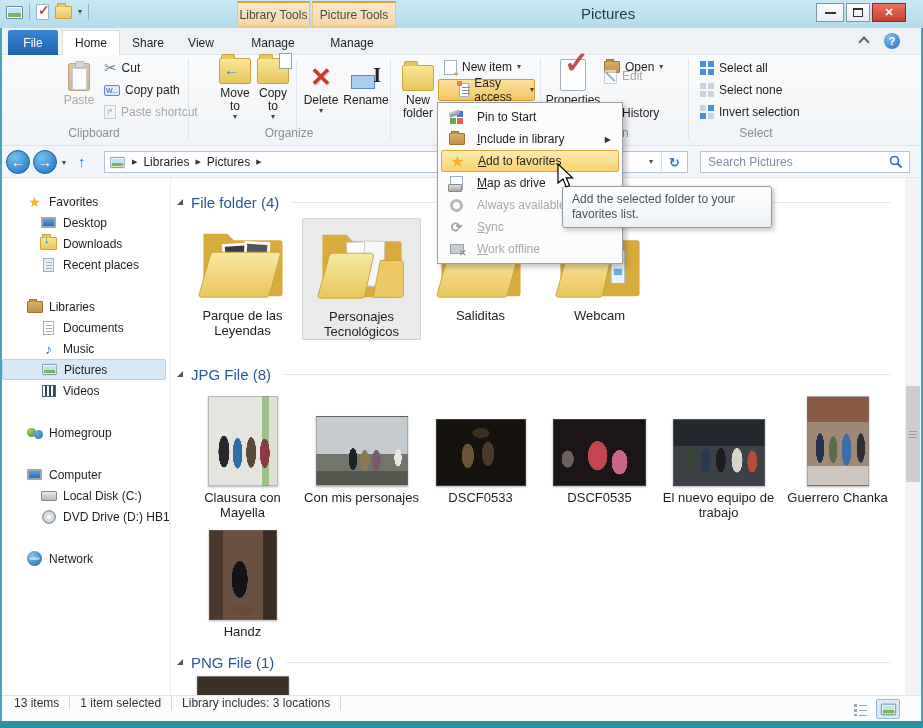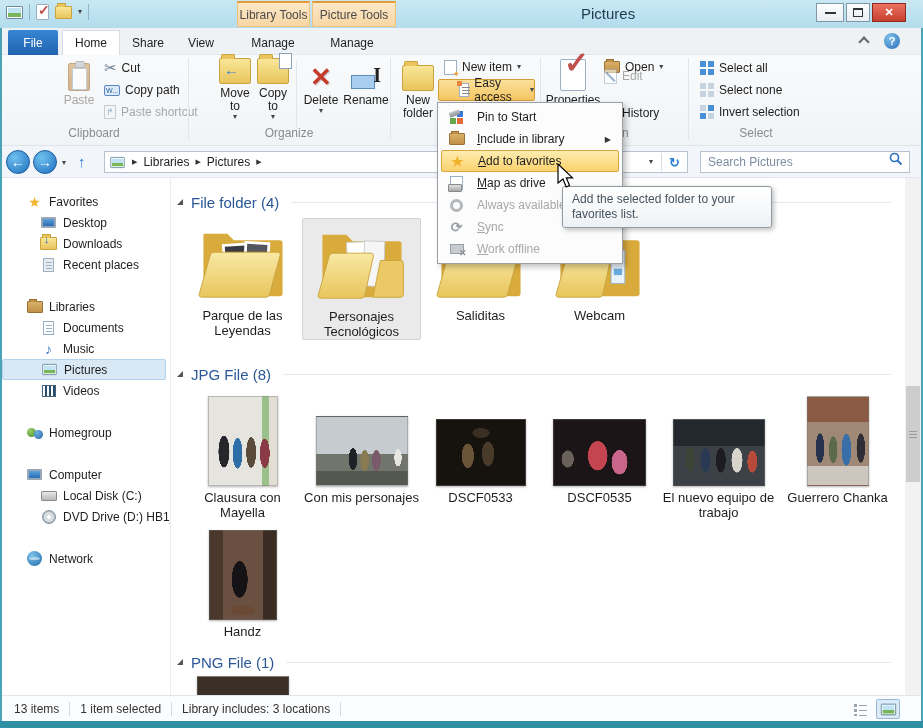--- a/index.html
+++ b/index.html
@@ -84,21 +84,21 @@
   .ic-grid { width:14px; height:14px; background-image:linear-gradient(#4a90d9,#4a90d9),linear-gradient(#4a90d9,#4a90d9),linear-gradient(#4a90d9,#4a90d9),linear-gradient(#4a90d9,#4a90d9); background-size:6px 6px; background-repeat:no-repeat; background-position:0 0,8px 0,0 8px,8px 8px; }
   .ic-grid.none { background-image:linear-gradient(#c6d4e2,#c6d4e2),linear-gradient(#c6d4e2,#c6d4e2),linear-gradient(#c6d4e2,#c6d4e2),linear-gradient(#c6d4e2,#c6d4e2); }
   .ic-grid.inv { background-image:linear-gradient(#c6d4e2,#c6d4e2),linear-gradient(#4a90d9,#4a90d9),linear-gradient(#4a90d9,#4a90d9),linear-gradient(#c6d4e2,#c6d4e2); }
   .arrow-blue { color:#2a7fd4; font-weight:bold; }
 
   
   .addr { position:absolute; left:0; top:146px; width:100%; height:32px; background:#f2f6fa; border-bottom:1px solid #e0e6ec; }
   .navcirc { position:absolute; top:4px; width:24px; height:24px; border-radius:50%; background:radial-gradient(circle at 35% 30%,#6fc1ee,#1f6fc0); border:1px solid #195b9e; color:#fff; font-size:14px; font-weight:bold; display:flex; align-items:center; justify-content:center; line-height:1; }
   .crumbbox { position:absolute; left:104px; top:5px; width:584px; height:22px; background:#fff; border:1px solid #b4c2d2; display:flex; align-items:center; }
   .crumb-arrow { font-size:7px; color:#333; margin:0 6px; }
-  .searchbox { position:absolute; left:700px; top:5px; width:210px; height:22px; background:#fff; border:1px solid #b4c2d2; display:flex; }
+  .searchbox { position:absolute; left:700px; top:5px; width:210px; height:22px; background:#fff; border:1px solid #b4c2d2; display:flex; align-items:center; }
   .searchbox input { flex:1; border:none; outline:none; font-family:"Liberation Sans",sans-serif; font-size:12px; color:#333; padding-left:7px; background:transparent; }
   .searchbox input::placeholder { color:#7d8da0; opacity:1; }
 
   
   .sidebar { position:absolute; left:2px; top:178px; width:168px; height:517px; background:#fff; overflow:hidden; }
   .side-div { position:absolute; left:170px; top:178px; width:1px; height:517px; background:#ececec; }
   .srow { position:relative; height:21px; display:flex; align-items:center; font-size:12px; white-space:nowrap; }
   .srow .sico { width:17px; height:16px; display:flex; align-items:center; justify-content:center; margin-right:6px; flex:0 0 17px; }
   .srow.lvl0 { padding-left:24px; }
   .srow.lvl1 { padding-left:38px; }
@@ -187,21 +187,21 @@
       radial-gradient(ellipse 7px 16px at 62% 64%, #8a7a9a 0 60%, transparent 62%),
       radial-gradient(ellipse 7px 16px at 80% 62%, #4a3a6a 0 60%, transparent 62%),
       linear-gradient(#3a3026 0 35%, #8a7a6a 35%); }
 
   
   .vscroll { position:absolute; left:905px; top:178px; width:16px; height:517px; background:#f2f2f2; }
   .vthumb { position:absolute; left:1px; top:208px; width:14px; height:96px; background:#cdcdcd; display:flex; align-items:center; justify-content:center; }
   .vthumb .grip { width:8px; height:1px; background:#9a9a9a; box-shadow:0 3px 0 #9a9a9a, 0 -3px 0 #9a9a9a; }
 
   
-  .statusbar { position:absolute; left:2px; top:695px; width:919px; height:26px; background:#fbfcfd; border-top:1px solid #dfe6ec; display:flex; align-items:center; font-size:12px; color:#333; }
+  .statusbar { position:absolute; left:2px; top:695px; width:919px; height:26px; background:#fbfcfd; border-top:1px solid #dfe6ec; display:flex; font-size:12px; color:#333; }
   .statusbar .vsep { width:1px; height:14px; background:#d4d9de; margin:0 10px; }
   .viewbtn { position:absolute; top:3px; width:24px; height:20px; display:flex; align-items:center; justify-content:center; }
   .viewbtn.sel { border:1px solid #94b8d6; background:#dcebf7; border-radius:2px; }
   .listico { width:13px; height:13px; background:
       linear-gradient(#9aa4ae,#9aa4ae) 0 1px/3px 3px no-repeat,
       linear-gradient(#9aa4ae,#9aa4ae) 5px 2px/8px 1px no-repeat,
       linear-gradient(#9aa4ae,#9aa4ae) 0 6px/3px 3px no-repeat,
       linear-gradient(#9aa4ae,#9aa4ae) 5px 7px/8px 1px no-repeat,
       linear-gradient(#9aa4ae,#9aa4ae) 0 11px/3px 3px no-repeat,
       linear-gradient(#9aa4ae,#9aa4ae) 5px 12px/8px 1px no-repeat; }

